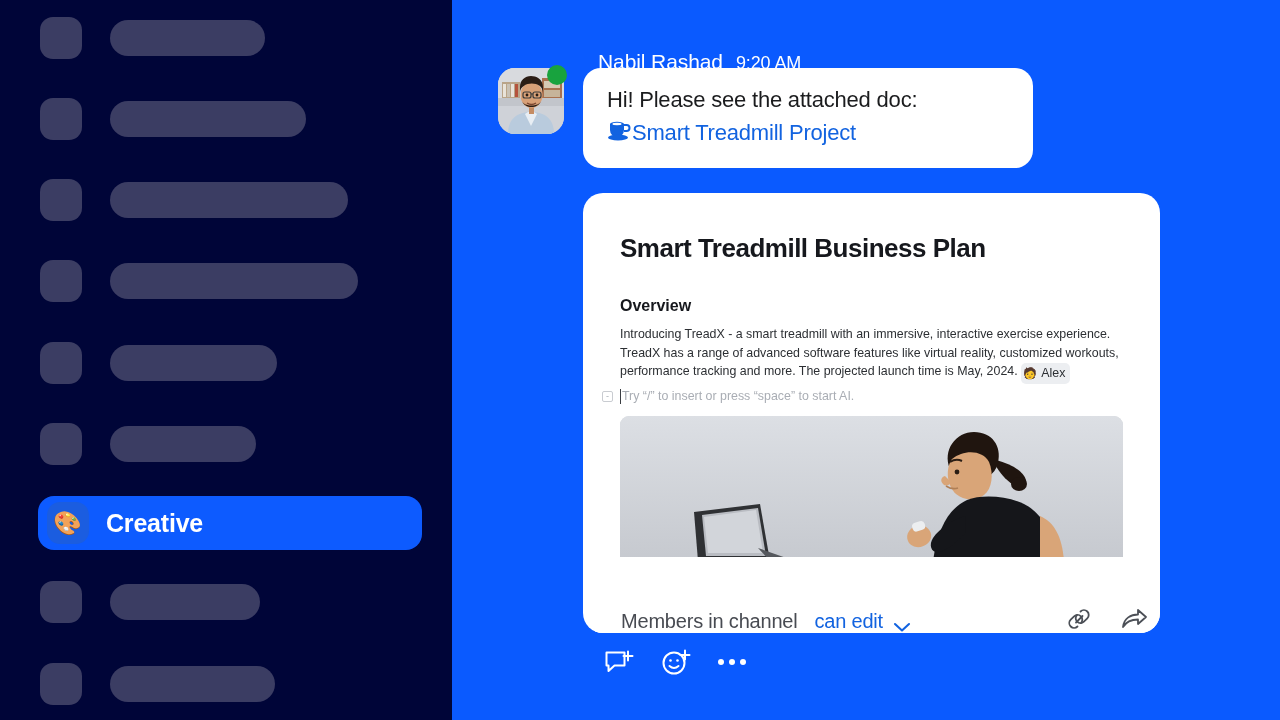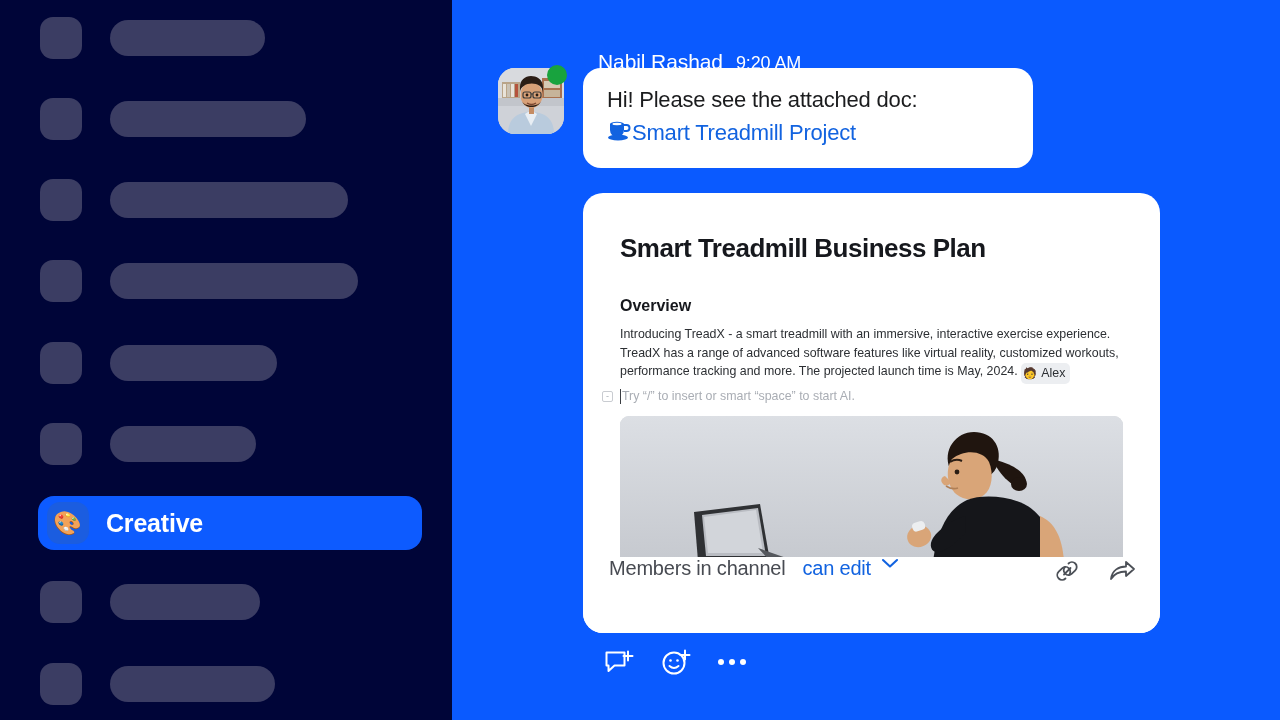--- a/index.html
+++ b/index.html
@@ -206,26 +206,26 @@
     border-top-left-radius: 9px;
     border-top-right-radius: 9px;
     overflow: hidden;
     position: relative;
     background: linear-gradient(180deg, #d5d8dd 0%, #c9ccd2 100%);
   }
 
   
   .doc-footer {
     position: absolute;
-    left: 0; bottom: 0;
+    left: 12px; bottom: 0;
     width: 100%;
     height: 76px;
     background: #ffffff;
     display: flex;
-    align-items: flex-start;
+    align-items: flex-end;
     padding: 0 23px 0 26px;
   }
   .perm-text {
     font-size: 20px;
     color: #484b52;
     letter-spacing: -0.2px;
   }
   .perm-value {
     font-size: 20px;
     color: #1263E0;
@@ -361,21 +361,21 @@
         <div class="doc-h2">Overview</div>
         <div class="doc-p">
           <span>Introducing TreadX - a smart treadmill with an immersive, interactive exercise experience. TreadX has a range of advanced software features like virtual reality, customized workouts, performance tracking and more. The projected launch time is May, 2024.</span><span class="mention-chip">
               <span class="mention-emoji">🧑</span>
               <span class="mention-name">Alex</span>
             </span>
         </div>
         <div class="placeholder-row">
           <span class="drag-handle">-</span>
           <span class="caret"></span>
-          <span class="placeholder-text">Try “/” to insert or smart “space” to start AI.</span>
+          <span class="placeholder-text">Try “/” to insert or press “space” to start AI.</span>
         </div>
       </div>
 
       <div class="doc-image">
         <svg viewBox="0 0 503 145" width="100%" height="145" preserveAspectRatio="xMidYMid slice">
           <defs>
             <linearGradient id="bgg" x1="0" y1="0" x2="0" y2="1">
               <stop offset="0%" stop-color="#dcdfe4"></stop>
               <stop offset="100%" stop-color="#c6c9cf"></stop>
             </linearGradient>

